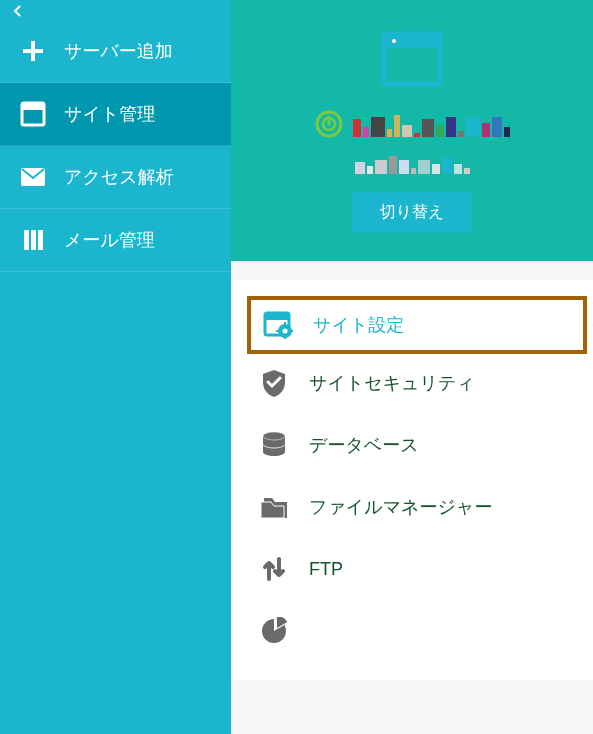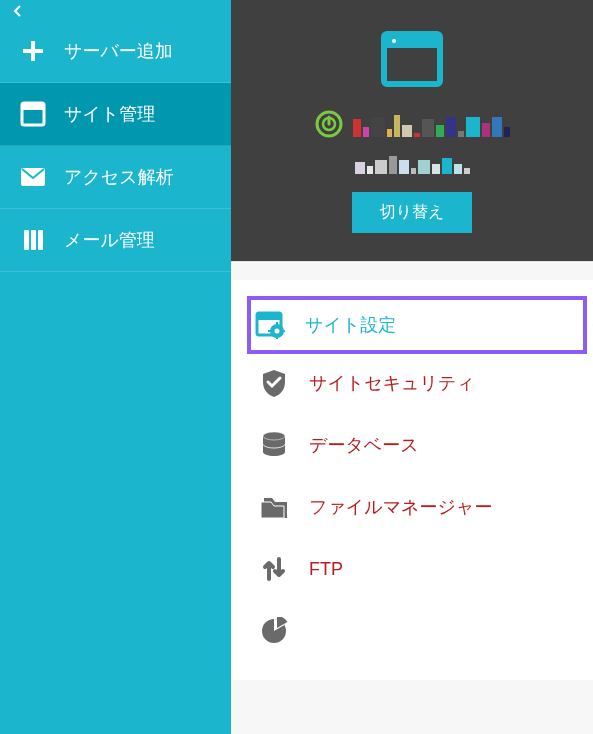--- a/index.html
+++ b/index.html
@@ -44,21 +44,21 @@
       justify-content: center;
       flex-shrink: 0;
     }
     .main {
       flex: 1;
       display: flex;
       flex-direction: column;
       position: relative;
     }
     .header-panel {
-      background: #404040;
+      background: #14b8a6;
       padding: 30px 20px 28px;
       display: flex;
       flex-direction: column;
       align-items: center;
       border-bottom: 1px solid #e4e4e4;
       position: relative;
     }
     .app-icon {
       margin-bottom: 18px;
     }
@@ -108,26 +108,26 @@
       border-left: 12px solid white;
       filter: drop-shadow(1px 0 1px rgba(0,0,0,0.1));
     }
     .menu-item {
       display: flex;
       align-items: center;
       gap: 20px;
       padding: 14px 8px;
       font-size: 18px;
       cursor: pointer;
-      color: #b91c1c;
+      color: #14532d;
     }
     .menu-item.highlighted {
-      border: 4px solid #8b5cf6;
+      border: 4px solid #a16207;
       color: #1bb6ce;
-      padding: 10px 4px;
+      padding: 10px 12px;
       margin: -4px;
     }
     .menu-item .micon {
       width: 30px;
       height: 30px;
       display: flex;
       align-items: center;
       justify-content: center;
       flex-shrink: 0;
     }

